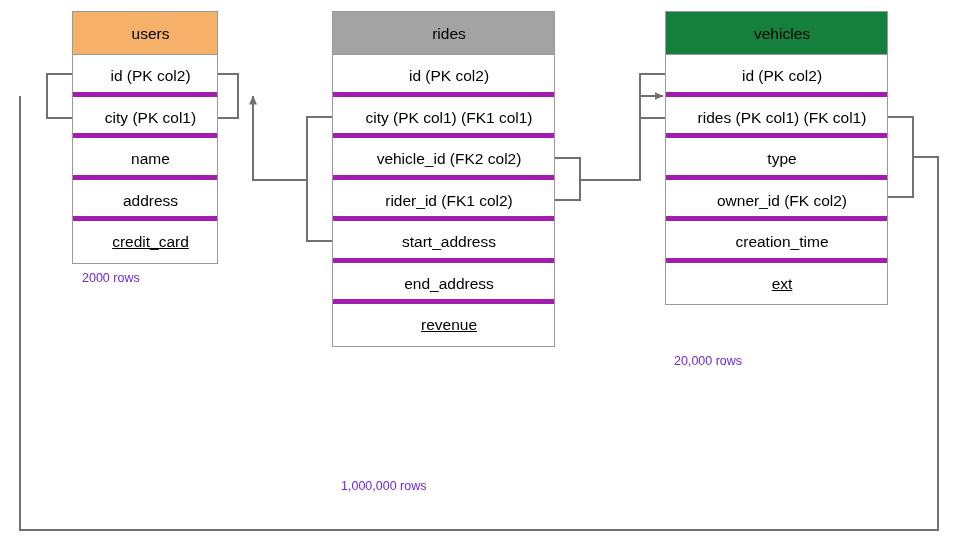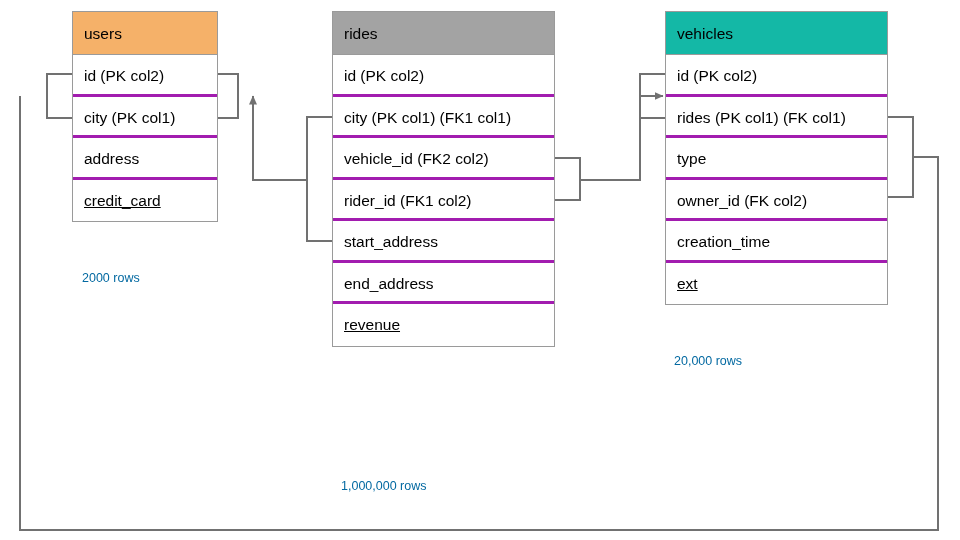--- a/index.html
+++ b/index.html
@@ -13,20 +13,21 @@
     position: relative;
     overflow: hidden;
     font-family: "Liberation Sans", sans-serif;
     color: #000000;
   }
   #canvas {
     position: absolute;
     left: 0; top: 0;
     width: 960px;
     height: 380px;
+    text-align: center;
   }
   svg.connectors {
     position: absolute;
     left: 0; top: 0;
     width: 960px;
     height: 540px;
     pointer-events: none;
   }
   .table {
     position: absolute;
@@ -44,32 +45,32 @@
     border-bottom: 1px solid #9a9a9a;
     white-space: nowrap;
     overflow: hidden;
   }
   .table-row {
     box-sizing: border-box;
     height: 41.5px;
     line-height: 41.5px;
     padding: 0 0 0 11px;
     font-size: 15.5px;
-    border-bottom: 3px solid #a21caf;
+    border-bottom: 5px solid #a21caf;
     white-space: nowrap;
     overflow: hidden;
   }
   .table-row.last {
     border-bottom: none;
     text-decoration: underline;
   }
   .row-count {
     position: absolute;
     font-size: 12.5px;
-    color: #0369a1;
+    color: #6d28d9;
     white-space: nowrap;
     z-index: 5;
   }
 </style>
 </head>
 <body>
 
 <div id="canvas">
 
   <svg class="connectors" viewBox="0 0 960 540" xmlns="http://www.w3.org/2000/svg">
@@ -105,39 +106,40 @@
     <g stroke="#717171" stroke-width="2" fill="none">
       <path d="M888,117 L913,117 L913,197 L888,197"></path>
       <path d="M913,157 L938,157 L938,530 L20,530 L20,96"></path>
     </g>
   </svg>
 
   <div class="table" style="left:72px; top:11px; width:146px;">
     <div class="table-header" style="background:#F5B169;">users</div>
     <div class="table-row">id (PK col2)</div>
     <div class="table-row">city (PK col1)</div>
+    <div class="table-row">name</div>
     <div class="table-row">address</div>
     <div class="table-row last">credit_card</div>
   </div>
   <div class="row-count" style="left:82px; top:271px;">2000 rows</div>
 
   <div class="table" style="left:332px; top:11px; width:223px;">
     <div class="table-header" style="background:#a3a3a3;">rides</div>
     <div class="table-row">id (PK col2)</div>
     <div class="table-row">city (PK col1) (FK1 col1)</div>
     <div class="table-row">vehicle_id (FK2 col2)</div>
     <div class="table-row">rider_id (FK1 col2)</div>
     <div class="table-row">start_address</div>
     <div class="table-row">end_address</div>
     <div class="table-row last">revenue</div>
   </div>
   <div class="row-count" style="left:341px; top:479px;">1,000,000 rows</div>
 
   <div class="table" style="left:665px; top:11px; width:223px;">
-    <div class="table-header" style="background:#14b8a6;">vehicles</div>
+    <div class="table-header" style="background:#15803d;">vehicles</div>
     <div class="table-row">id (PK col2)</div>
     <div class="table-row">rides (PK col1) (FK col1)</div>
     <div class="table-row">type</div>
     <div class="table-row">owner_id (FK col2)</div>
     <div class="table-row">creation_time</div>
     <div class="table-row last">ext</div>
   </div>
   <div class="row-count" style="left:674px; top:354px;">20,000 rows</div>
 
 </div>

